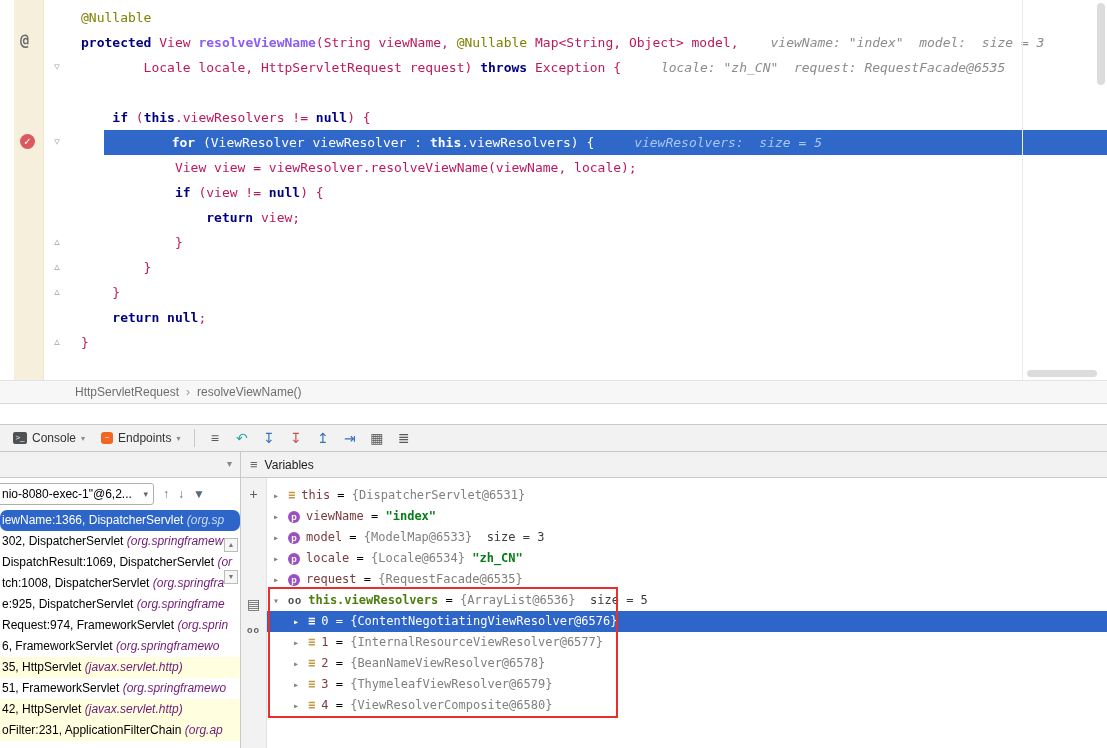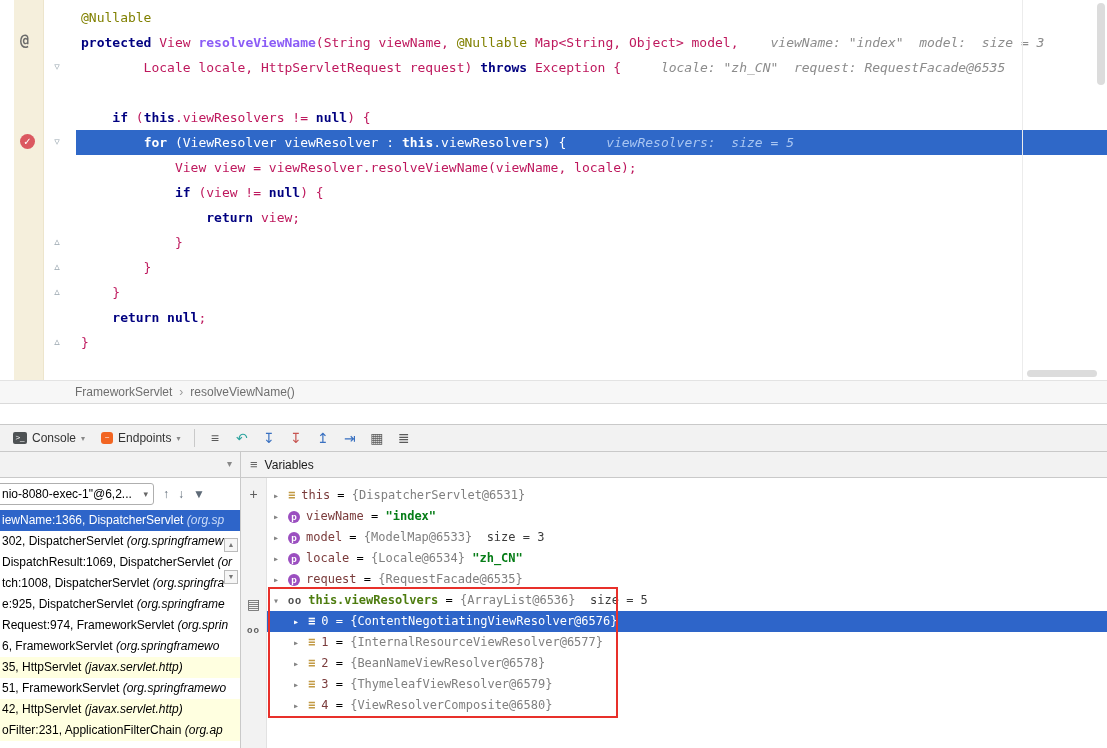--- a/index.html
+++ b/index.html
@@ -18,21 +18,21 @@
   .fold-marker { position:absolute; left:50px; width:14px; height:13px; color:#9AA7B0;
      font-size:11px; line-height:11px; text-align:center; }
   .code-lines { position:absolute; left:76px; top:5px; right:0;
      font:13px/25px "DejaVu Sans Mono",monospace; white-space:pre; }
   .code-line { height:25px; padding-left:5px; }
   .code-line .k { color:#000080; font-weight:bold; }
   .code-line .a { color:#808000; }
   .code-line .m { color:#8b5cf6; font-weight:bold; }
   .code-line .d { color:#be185d; }
   .code-line .hint { color:#8C8C8C; font-style:italic; margin-left:32px; }
-  .code-line.exec { background:#2F68C8; }
+  .code-line.exec { background:#2F68C8;margin-left:28px; }
   .code-line.exec .k,.code-line.exec .d,.code-line.exec .m,.code-line.exec .a { color:#fff; }
   .code-line.exec .hint { color:#A9C6F2; }
   .margin-guide { position:absolute; left:1022px; top:0; width:1px; height:100%; background:#ECECEC; }
   .vscroll { position:absolute; right:2px; top:3px; width:8px; height:82px; background:#DCDCDC; border-radius:4px; }
   .hscroll { position:absolute; right:10px; bottom:3px; width:70px; height:7px; background:#DCDCDC; border-radius:4px; }
 
   
   .breadcrumb-bar { height:24px; background:#F7F7F7; border-top:1px solid #E3E3E3;
      border-bottom:1px solid #DADADA; display:flex; align-items:center; padding-left:75px;
      font-size:12px; color:#6E6E6E; gap:7px; }
@@ -62,23 +62,23 @@
   
   .panels { display:flex; height:270px; }
   .frames-panel { width:241px; border-right:1px solid #C9C9C9; position:relative; background:#fff; overflow:hidden; }
   .thread-row { height:32px; display:flex; align-items:center; gap:9px; }
   .thread-dd { width:158px; height:22px; border:1px solid #AFAFAF; border-radius:3px; background:#fff;
      display:flex; align-items:center; justify-content:space-between; font-size:12px; padding:0 5px;
      margin-left:-4px; white-space:nowrap; overflow:hidden; }
   .thread-dd .dd-caret { color:#666; font-size:9px; }
   .mini-icon { color:#5E6A77; font-size:12px; }
   .frame-row { height:21px; line-height:21px; font-size:12px; padding-left:2px; white-space:nowrap; overflow:hidden; color:#000; }
-  .frame-row .pkg { font-style:italic; color:#000000; }
+  .frame-row .pkg { font-style:italic; color:#701a75; }
   .frame-row.lib { background:#FFFFE0; }
-  .frame-row.selected { background:#2E65C9; color:#fff; }
+  .frame-row.selected { background:#2E65C9; color:#fff;border-radius:7px; }
   .frame-row.selected .pkg { color:#CBDCF9; }
   .scroll-btn { position:absolute; right:2px; width:14px; height:14px; border:1px solid #BBB;
      background:#F6F6F6; font-size:7px; color:#777; text-align:center; line-height:12px; }
 
   .vstrip { width:26px; background:#F2F2F2; border-right:1px solid #E2E2E2; position:relative; }
   .strip-icon { position:absolute; left:0; width:100%; text-align:center; color:#5E5E5E; font-size:14px; cursor:default; }
   .strip-icon.small { font:bold 9px/12px "Liberation Sans",sans-serif; letter-spacing:1px; }
 
   .vars-panel { flex:1; position:relative; background:#fff; overflow:hidden; }
   .vars-tree { padding-top:7px; font:12px/21px "DejaVu Sans Mono",monospace; }
@@ -120,21 +120,21 @@
         <div class="fold-marker" style="top: 286px;">▵</div>
         <div class="fold-marker" style="top: 336px;">▵</div>
       </div>
     <div class="code-lines" id="code-lines"><div class="code-line"><span class="a">@Nullable</span></div><div class="code-line"><span class="k">protected </span><span class="d">View </span><span class="m">resolveViewName</span><span class="d">(String viewName, </span><span class="a">@Nullable</span><span class="d"> Map&lt;String, Object&gt; model,</span><span class="hint">viewName: "index"  model:  size = 3</span></div><div class="code-line"><span class="d">        Locale locale, HttpServletRequest request) </span><span class="k">throws</span><span class="d"> Exception { </span><span class="hint">locale: "zh_CN"  request: RequestFacade@6535</span></div><div class="code-line"></div><div class="code-line"><span class="d">    </span><span class="k">if</span><span class="d"> (</span><span class="k">this</span><span class="d">.viewResolvers != </span><span class="k">null</span><span class="d">) {</span></div><div class="code-line exec"><span class="d">        </span><span class="k">for</span><span class="d"> (ViewResolver viewResolver : </span><span class="k">this</span><span class="d">.viewResolvers) { </span><span class="hint">viewResolvers:  size = 5</span></div><div class="code-line"><span class="d">            View view = viewResolver.resolveViewName(viewName, locale);</span></div><div class="code-line"><span class="d">            </span><span class="k">if</span><span class="d"> (view != </span><span class="k">null</span><span class="d">) {</span></div><div class="code-line"><span class="d">                </span><span class="k">return</span><span class="d"> view;</span></div><div class="code-line"><span class="d">            }</span></div><div class="code-line"><span class="d">        }</span></div><div class="code-line"><span class="d">    }</span></div><div class="code-line"><span class="d">    </span><span class="k">return</span><span class="d"> </span><span class="k">null</span><span class="d">;</span></div><div class="code-line"><span class="d">}</span></div></div>
     <div class="margin-guide"></div>
     <div class="vscroll"></div>
     <div class="hscroll"></div>
   </div>
 
   <div class="breadcrumb-bar">
-    <span>FrameworkServlet</span>
+    <span>HttpServletRequest</span>
     <span class="crumb-sep">›</span>
     <span>resolveViewName()</span>
   </div>
 
   <div class="gap-strip"></div>
 
   <div class="debug-toolbar">
     <div class="tool-tab">
       <span class="console-glyph">&gt;_</span>
       <span>Console</span>

